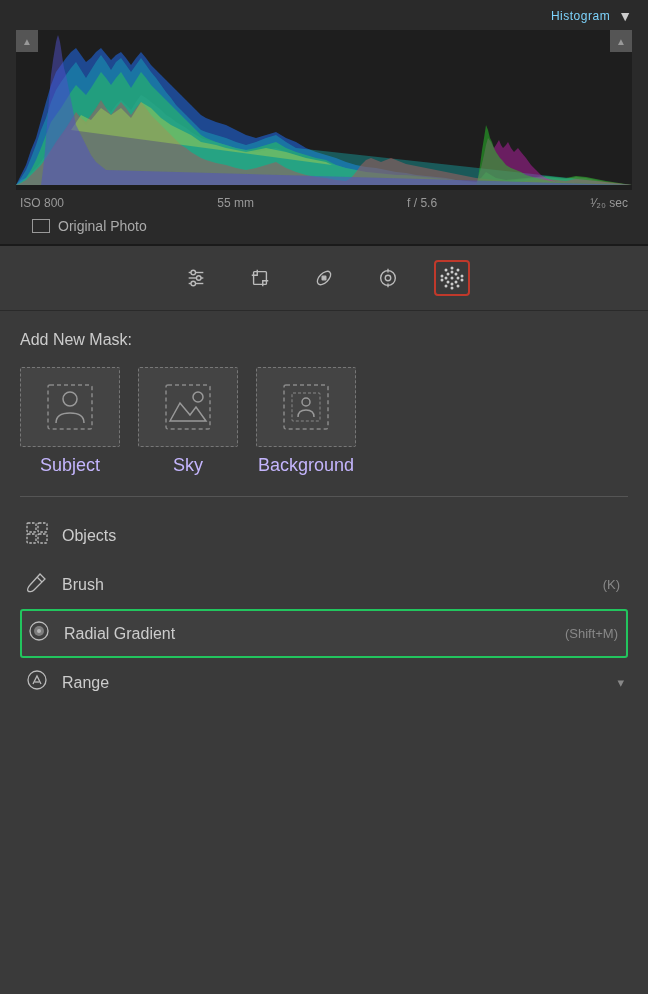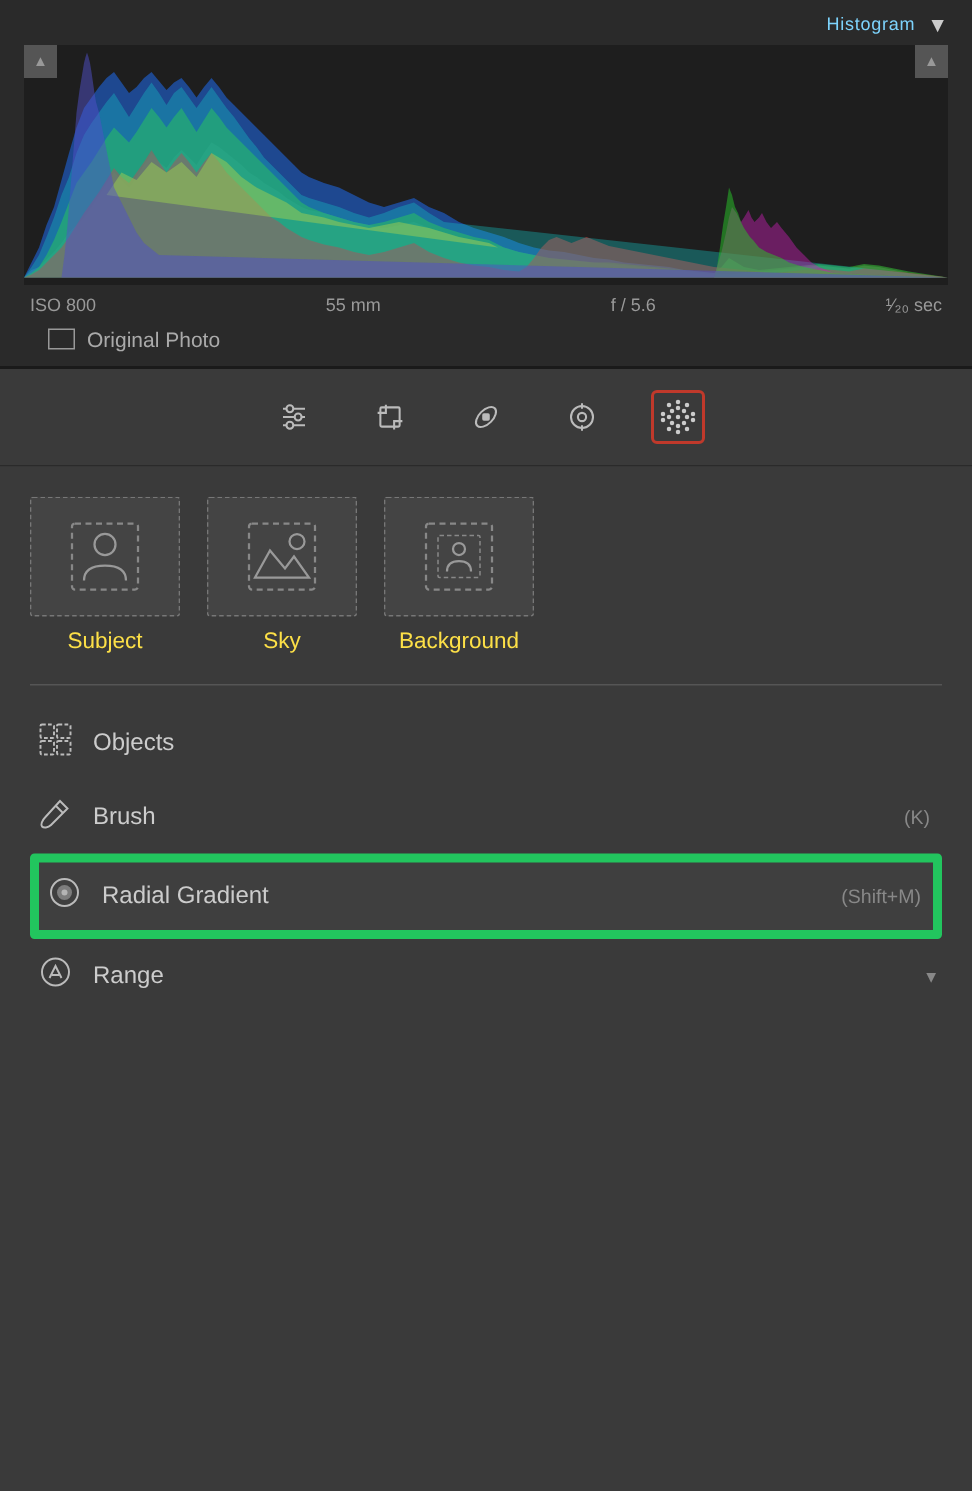--- a/index.html
+++ b/index.html
@@ -154,22 +154,22 @@
       background: #444;
       display: flex;
       align-items: center;
       justify-content: center;
       font-size: 30px;
       color: #aaa;
       border-radius: 2px;
     }
 
     .mask-card-label {
-      font-size: 15px;
-      color: #fde047;
+      font-size: 18px;
+      color: #c4b5fd;
     }
 
     .divider {
       border: none;
       border-top: 1px solid #555;
       margin: 10px 0 14px;
     }
 
     
     .tool-list {
@@ -181,21 +181,21 @@
       display: flex;
       align-items: center;
       padding: 11px 4px;
       cursor: pointer;
       border-radius: 3px;
       gap: 12px;
       position: relative;
     }
 
     .tool-item.highlighted {
-      border: 6px solid #22c55e;
+      border: 2px solid #22c55e;
       padding: 9px 4px;
       background: #3f3f3f;
     }
 
     .tool-item-icon {
       font-size: 18px;
       color: #bbb;
       width: 26px;
       text-align: center;
       flex-shrink: 0;
@@ -335,20 +335,21 @@
       <circle cx="10" cy="18" r="1.5" fill="#ccc"></circle>
       <circle cx="8" cy="14" r="1.5" fill="#ccc"></circle>
       <circle cx="10" cy="10" r="1.5" fill="#ccc"></circle>
 
       <circle cx="14" cy="14" r="1.5" fill="#ccc"></circle>
     </svg>
   </div>
 </div>
 
 <div class="mask-panel">
+  <div class="add-new-mask-label">Add New Mask:</div>
 
   <div class="mask-cards">
 
     <div class="mask-card">
       <div class="mask-card-box">
         <svg width="48" height="48" viewBox="0 0 48 48">
 
           <rect x="2" y="2" width="44" height="44" rx="2" fill="none" stroke="#888" stroke-width="1.5" stroke-dasharray="4,3"></rect>
 
           <circle cx="24" cy="16" r="7" fill="none" stroke="#999" stroke-width="1.5"></circle>

